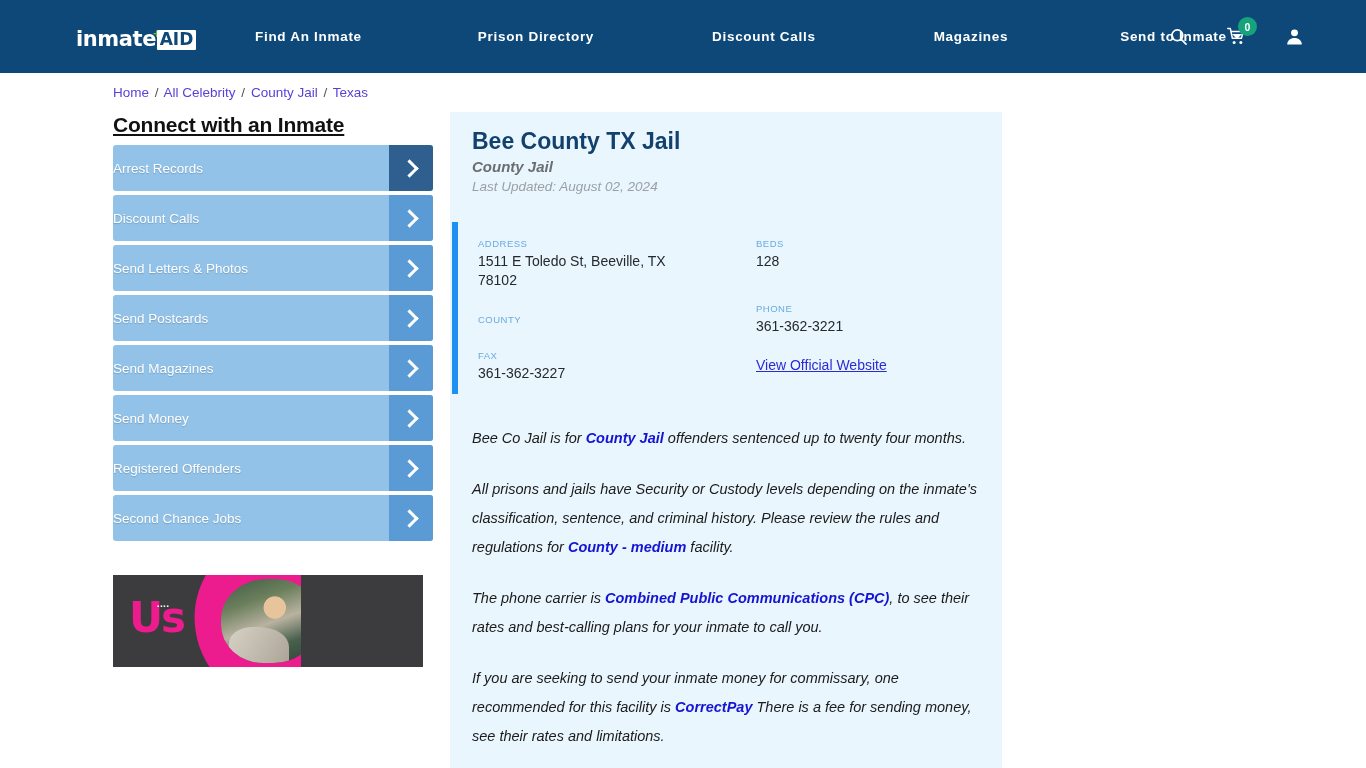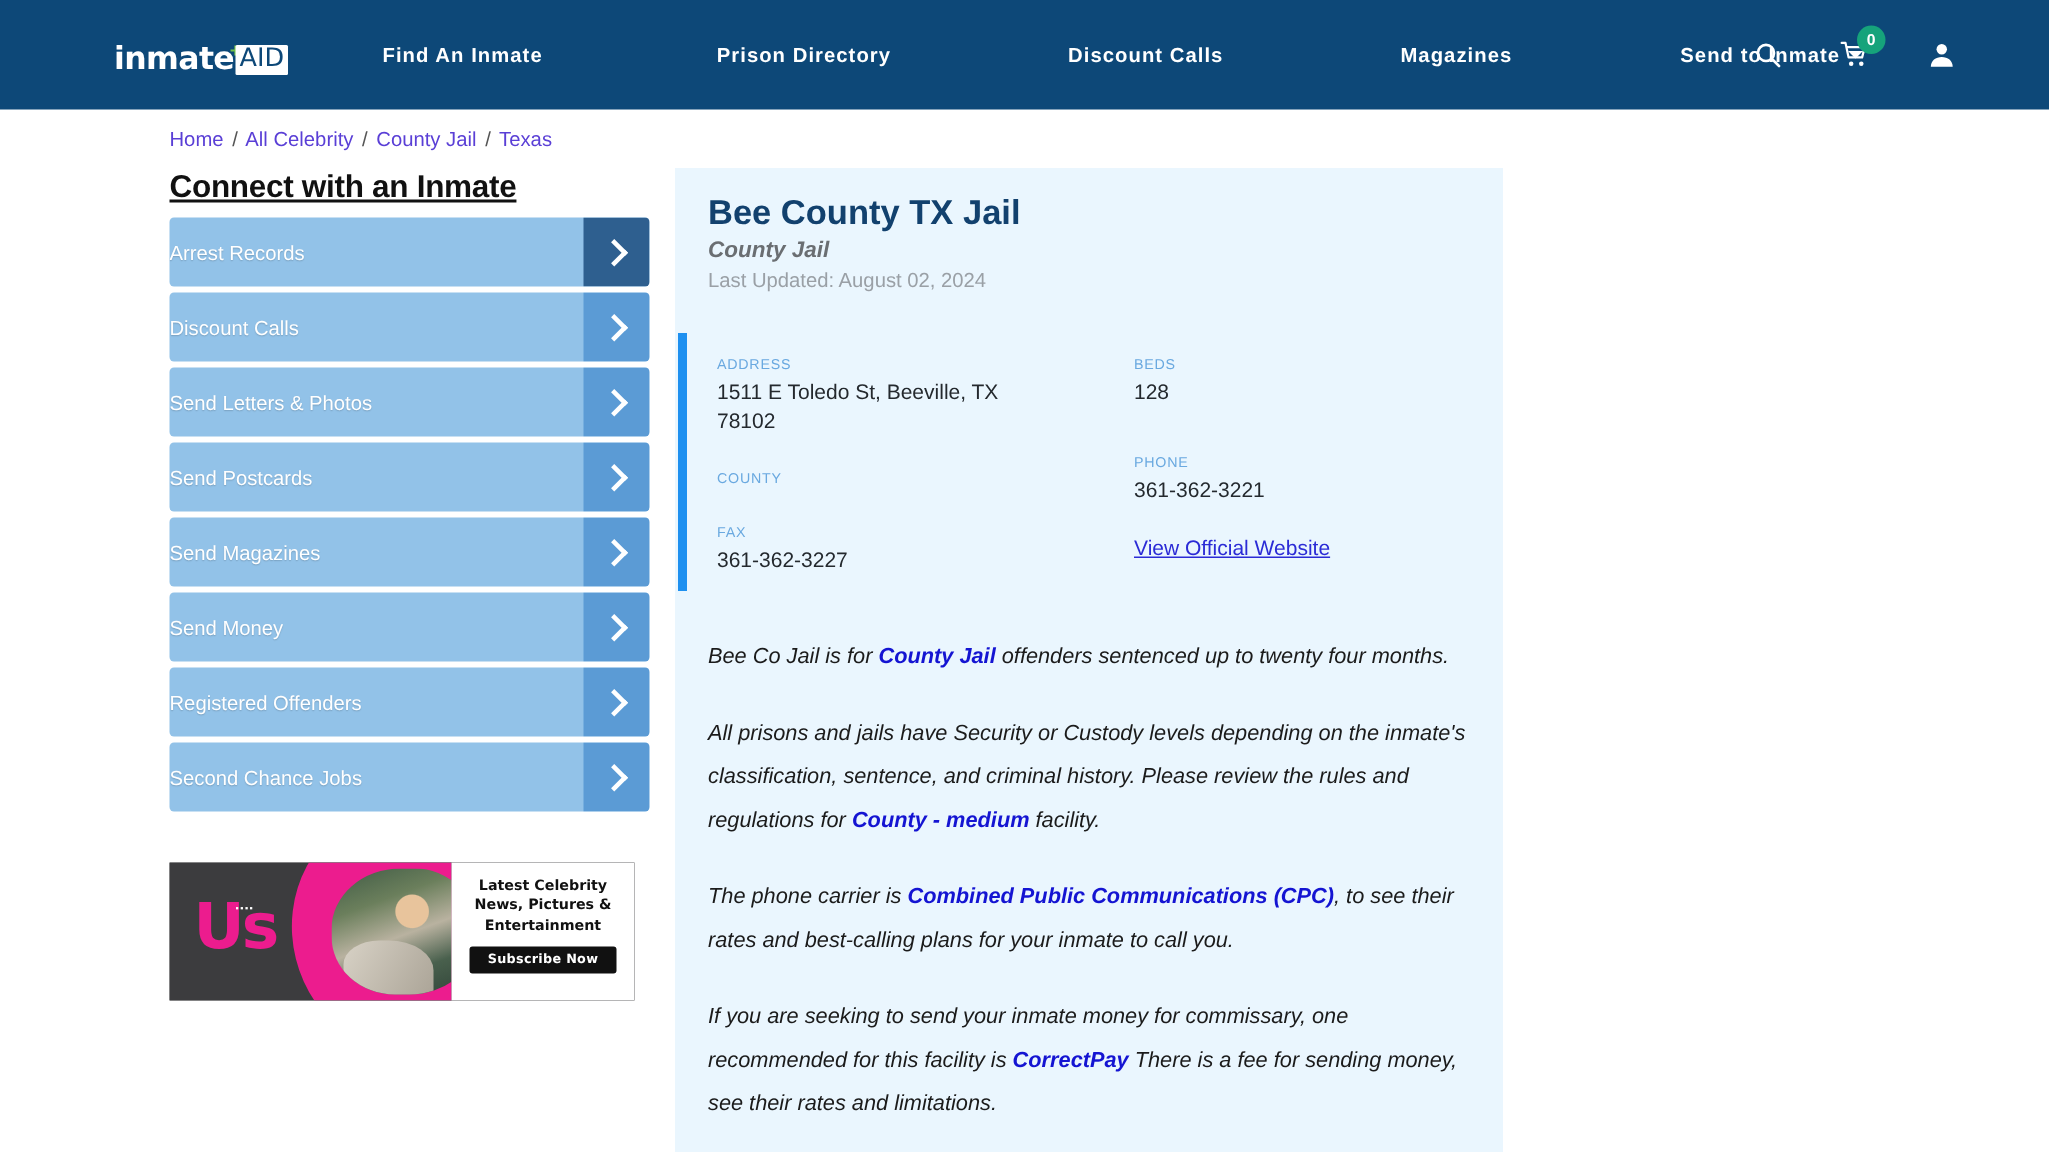--- a/index.html
+++ b/index.html
@@ -26,21 +26,21 @@
     color: #ffffff; font-size: 21px; font-weight: 700;
     letter-spacing: -0.4px; line-height: 1;
     font-family: "DejaVu Sans", sans-serif;
   }
   .logo-plus {
     color: #6fbf4a; font-size: 13px; font-weight: 700;
     line-height: 1; margin-left: -3px; margin-bottom: 10px;
   }
   .logo-aid {
     background: #ffffff; color: #0d4878;
-    font-size: 17px; font-weight: 400; letter-spacing: 0px;
+    font-size: 17px; font-weight: 700; letter-spacing: 0px;
     padding: 1px 3px 1px 3px; margin-left: -4px; line-height: 1.05;
     border-radius: 1px;
     font-family: "DejaVu Sans", sans-serif;
   }
   .navlinks {
     position: absolute; left: 255px; top: 0; height: 73px;
     display: flex; align-items: center;
   }
   .navlink {
     color: #ffffff; font-size: 13.5px; font-weight: 700;
@@ -169,21 +169,21 @@
   .fac-title {
     position: absolute; left: 22px; top: 16px;
     font-size: 23px; font-weight: 700; color: #12416e;
   }
   .fac-sub {
     position: absolute; left: 22px; top: 46px;
     font-size: 15px; font-weight: 700; font-style: italic; color: #6a6e72;
   }
   .fac-upd {
     position: absolute; left: 22px; top: 67px;
-    font-size: 13.5px; color: #9aa0a6;
+    font-size: 13.5px; font-style: italic; color: #9aa0a6;
   }
 
   .infocard {
     position: absolute; left: 2px; top: 110px;
     width: 548px; height: 172px;
   }
   .infobar {
     position: absolute; left: 0; top: 0; width: 6px; height: 172px;
     background: #1e90f0;
   }
@@ -322,24 +322,20 @@
   </div>
 </div>
 
 <div class="ad">
   <div class="ad-left">
     <div class="ad-swoosh"></div>
     <div class="ad-photo"></div>
     <div class="ad-us">Us</div>
     <div class="ad-dots">▪▪▪▪</div>
   </div>
-  <div class="ad-right">
-    <div class="ad-txt">Latest Celebrity News, Pictures &amp; Entertainment</div>
-    <div class="ad-btn">Subscribe Now</div>
-  </div>
 </div>
 
 <div class="panel">
 
   <div class="fac-title">Bee County TX Jail</div>
   <div class="fac-sub">County Jail</div>
   <div class="fac-upd">Last Updated: August 02, 2024</div>
 
   <div class="infocard">
     <div class="infobar"></div>

